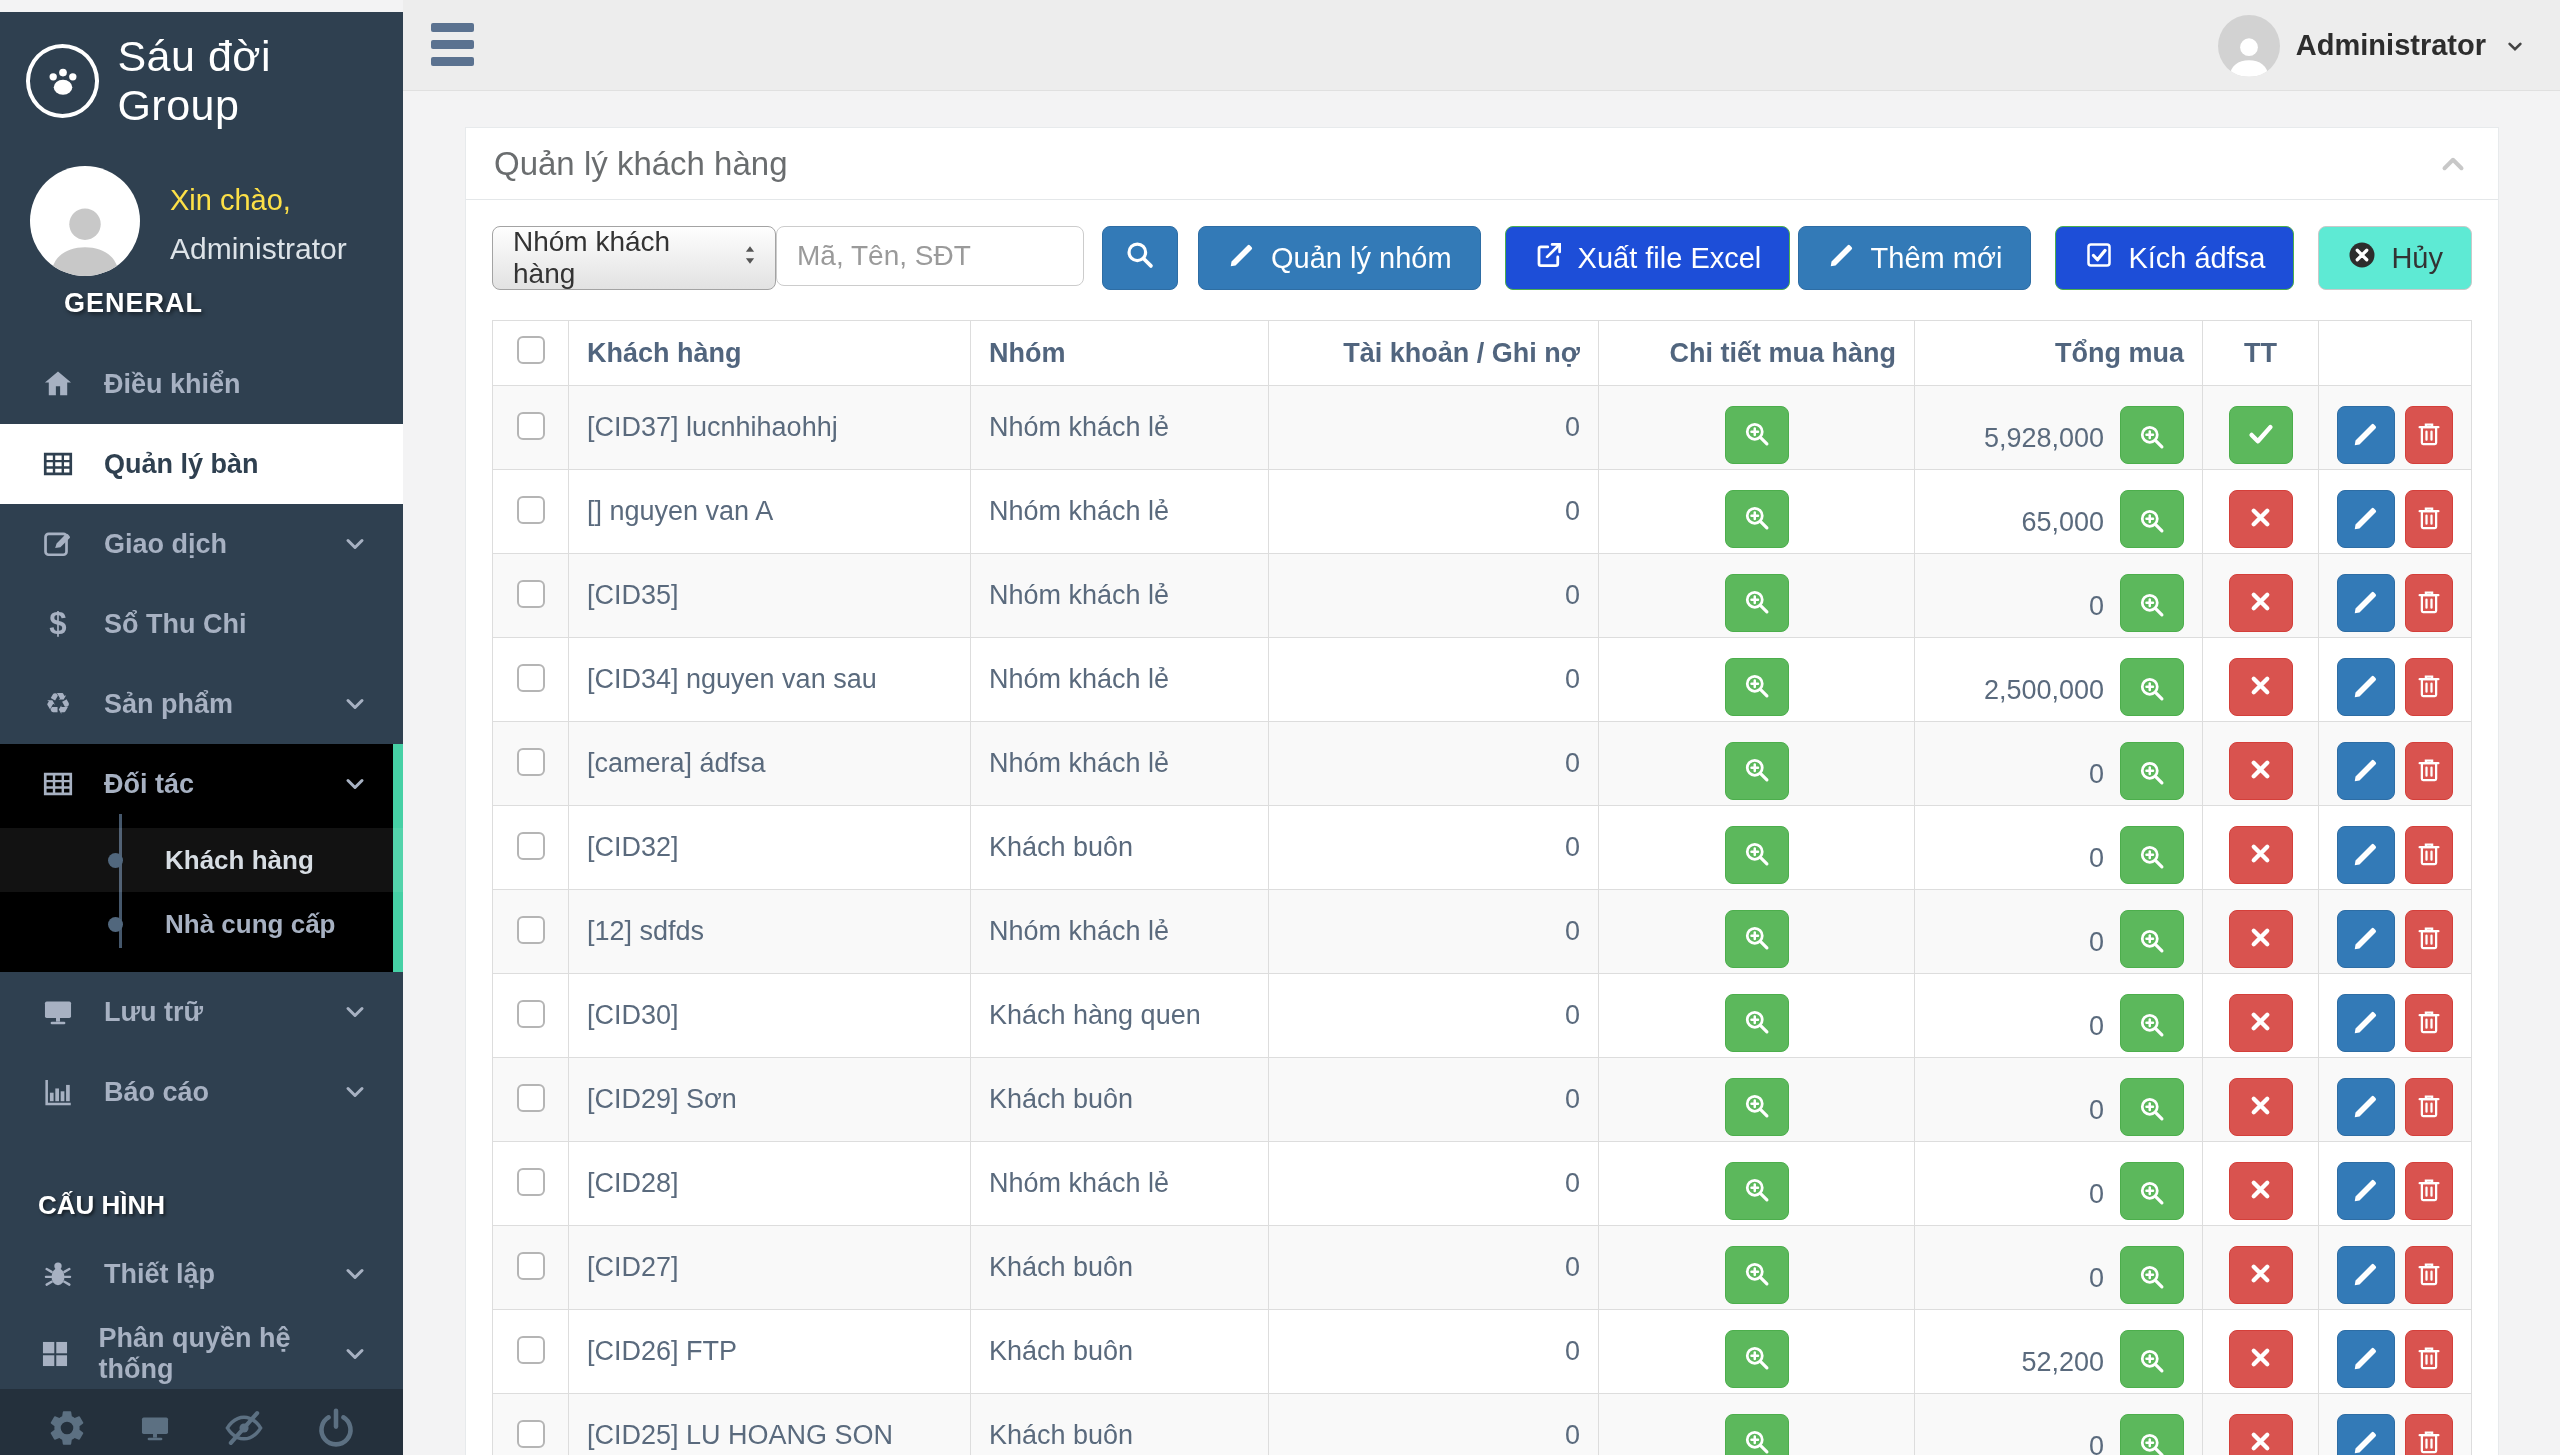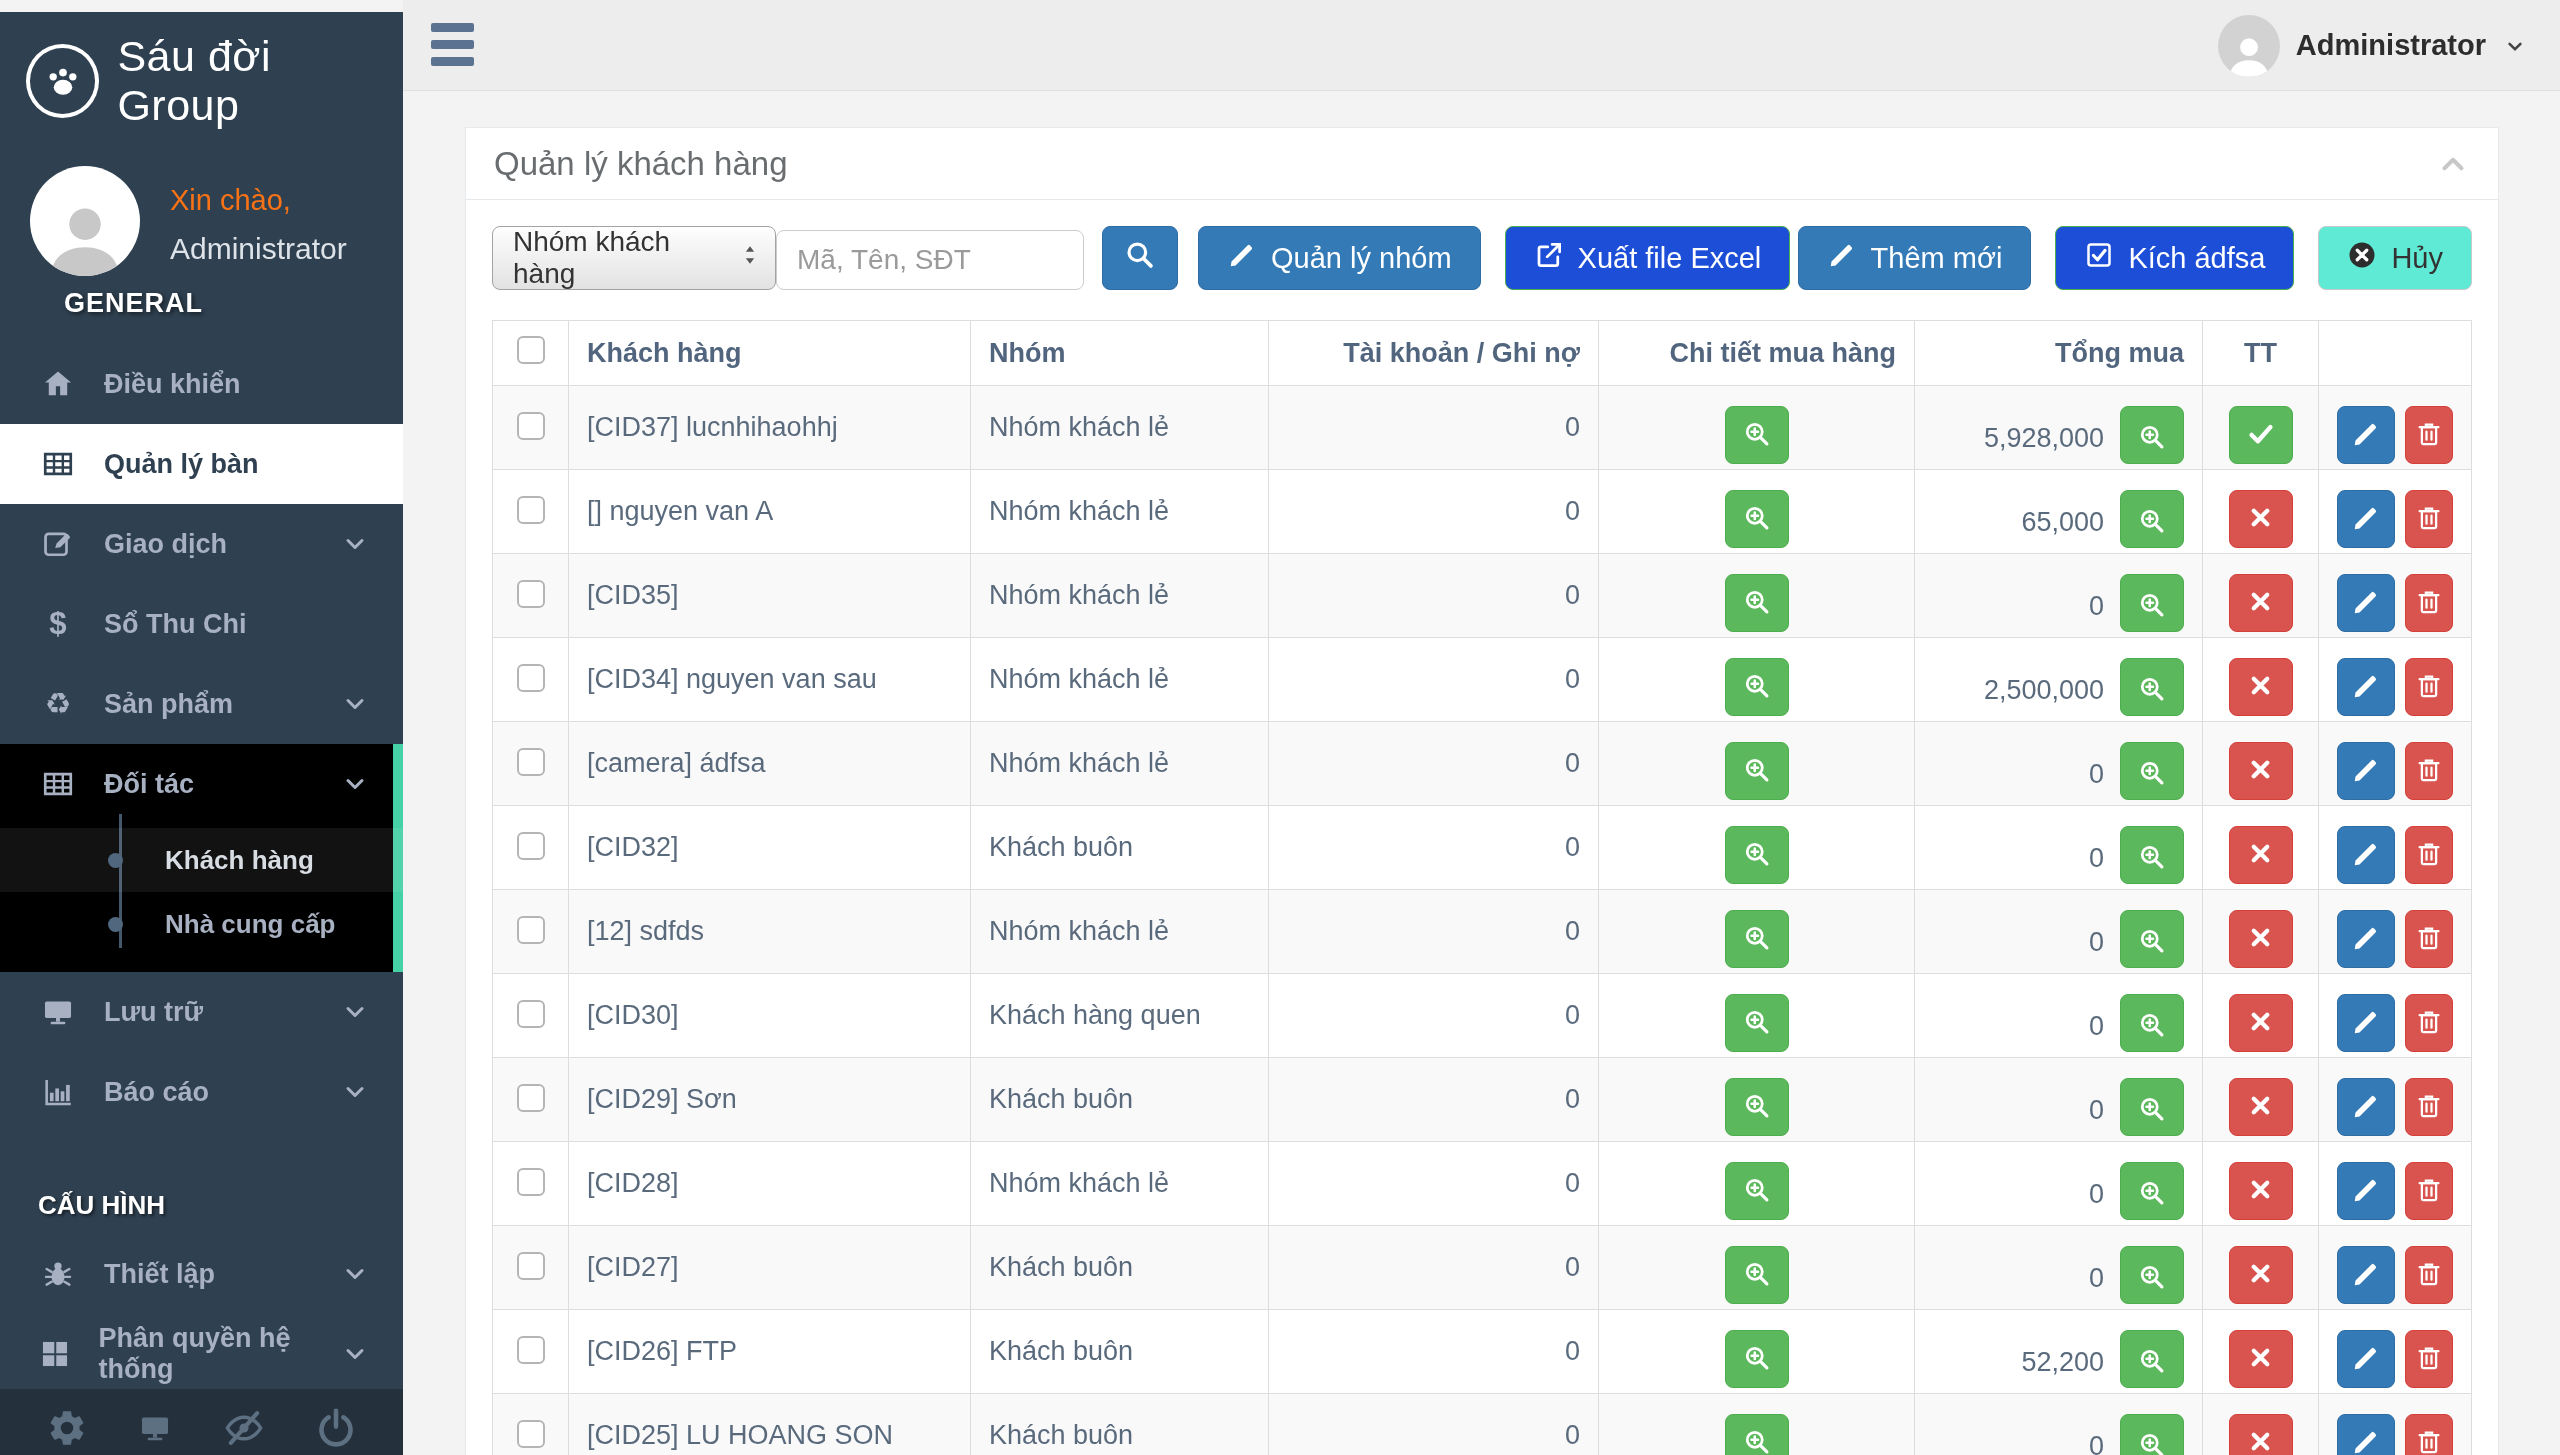--- a/index.html
+++ b/index.html
@@ -9,21 +9,21 @@
   
   .sidebar { position:absolute; left:0; top:12px; width:403px; height:1455px; background:#2f4050; }
   .brand { display:flex; align-items:center; gap:18px; padding:20px 0 12px 26px; color:#fff; }
   .brand-icon { width:74px; height:74px; border:4px solid #fff; border-radius:50%;
     display:flex; align-items:center; justify-content:center; color:#fff; }
   .brand-text { font-size:43px; font-weight:500; letter-spacing:0.5px; }
   .profile { position:relative; padding:24px 0 0 30px; height:188px; color:#fff; }
   .avatar-lg { width:110px; height:110px; border-radius:50%; background:#fff; overflow:hidden;
     color:#c8c8c8; display:flex; justify-content:center; }
   .avatar-lg svg { width:92px; height:92px; margin-top:26px; }
-  .greeting { position:absolute; left:170px; top:42px; color:#f97316; font-size:29px; }
+  .greeting { position:absolute; left:170px; top:42px; color:#fde047; font-size:29px; }
   .username { position:absolute; left:170px; top:90px; color:#dde3e8; font-size:30px; }
   .role { margin:12px 0 0 34px; font-weight:bold; font-size:27px; letter-spacing:1px;
     text-shadow:2px 2px 4px rgba(0,0,0,.55); }
   .nav { margin-top:14px; }
   .nav-item { display:flex; align-items:center; height:80px; padding:0 34px;
     color:#a7b1c2; font-size:27px; font-weight:600; cursor:pointer; }
   .nav-icon { width:48px; margin-right:22px; display:flex; justify-content:center; align-items:center; }
   .nav-chevron { margin-left:auto; display:flex; }
   .nav-item.active { background:#fff; color:#2f4050; }
   .nav-group.expanded { background:#000000; box-shadow: inset -10px 0 0 #46d0a5; }
@@ -52,21 +52,21 @@
   .topbar-caret { color:#444; display:flex; }
 
   
   .content { position:absolute; left:403px; top:91px; right:0; bottom:0; padding:36px 61px 0 62px; overflow:hidden; }
   .panel { background:#fff; border:1px solid #e7eaec; }
   .panel-head { display:flex; align-items:center; justify-content:space-between; height:72px;
     padding:0 28px; border-bottom:1px solid #e4e7e9; }
   .panel-title { font-size:33px; font-weight:400; color:#6a6d6f; }
   .panel-collapse { color:#c8c8c8; display:flex; cursor:pointer; }
 
-  .toolbar { display:flex; align-items:flex-end; padding:26px 26px 30px; }
+  .toolbar { display:flex; align-items:flex-start; padding:26px 26px 30px; }
   .select-box { width:284px; height:64px; border:1px solid #a3a3a3; border-radius:8px;
     background:linear-gradient(#fefefe,#e2e2e2); display:flex; align-items:center; justify-content:space-between;
     padding:0 12px 0 20px; font-size:28px; color:#333; cursor:pointer; }
   .search-input { width:308px; height:60px; margin-left:0; border:1px solid #ccc; border-radius:8px;
     font-size:28px; padding:0 20px; color:#333; font-family:inherit; outline:none; }
   .search-input::placeholder { color:#9a9a9a; }
   .btn { height:64px; border-radius:8px; display:inline-flex; align-items:center; justify-content:center;
     gap:14px; font-size:29px; color:#fff; border:1px solid transparent; cursor:pointer; font-family:inherit; }
   .btn-blue { background:#337ab7; border-color:#2e6da4; }
   .btn-green { background:#1d4ed8; border-color:#4cae4c; }

